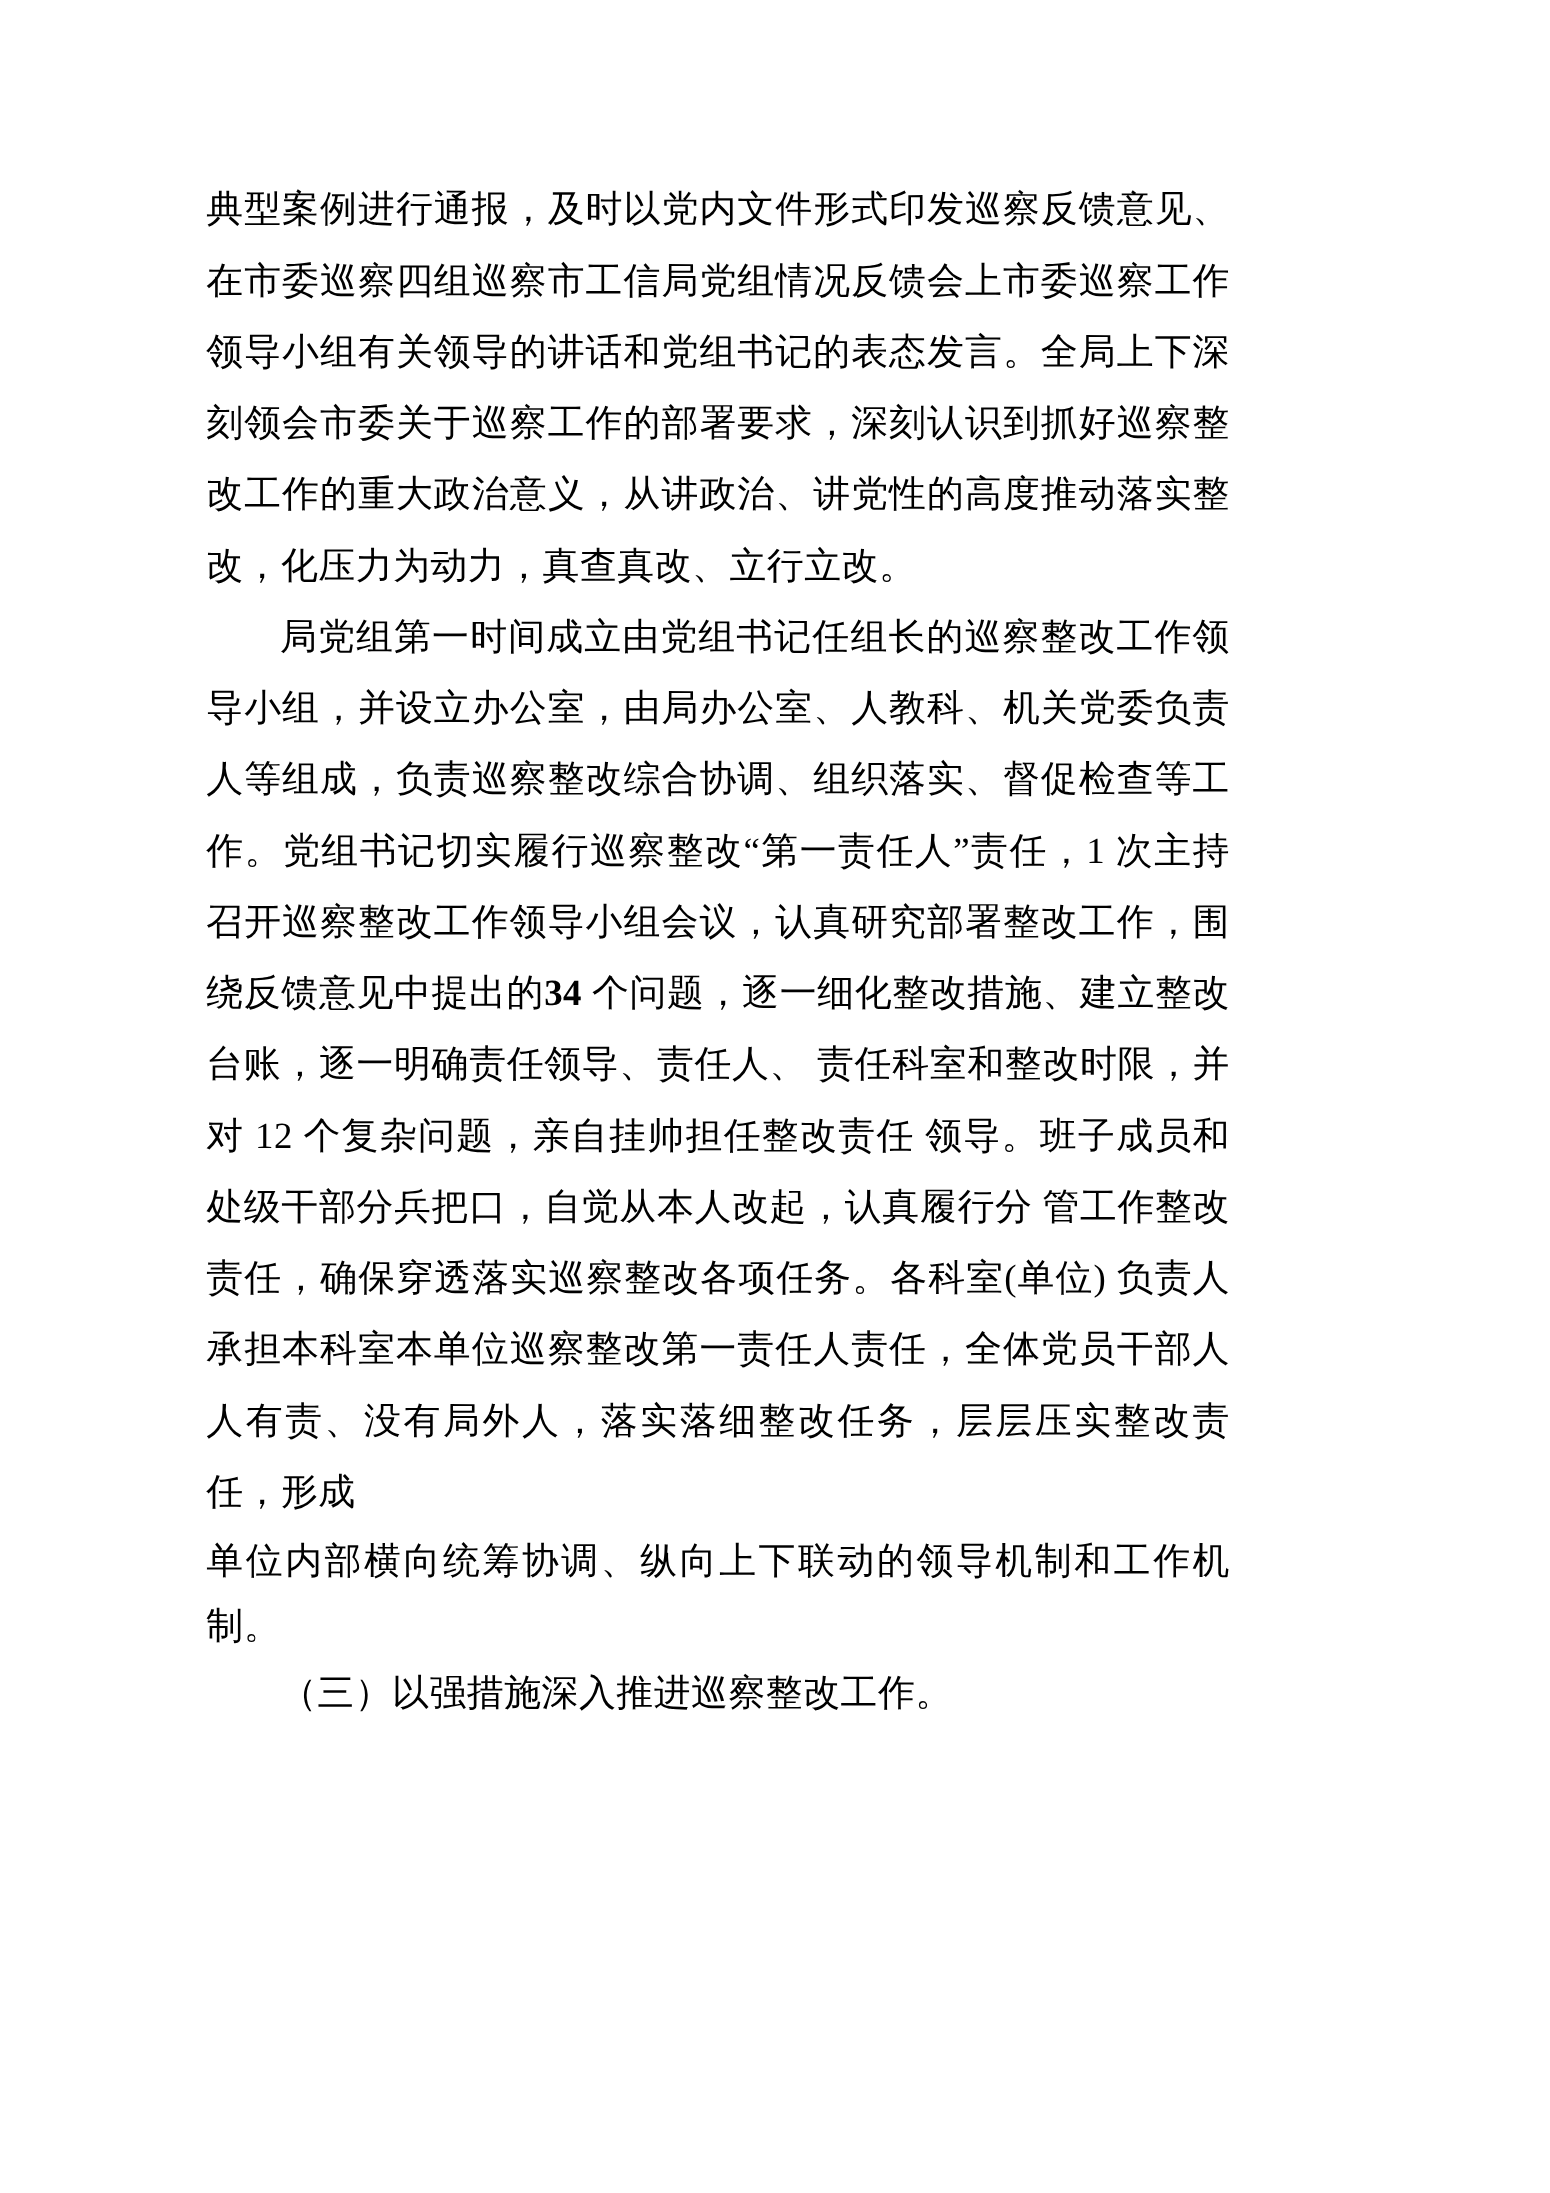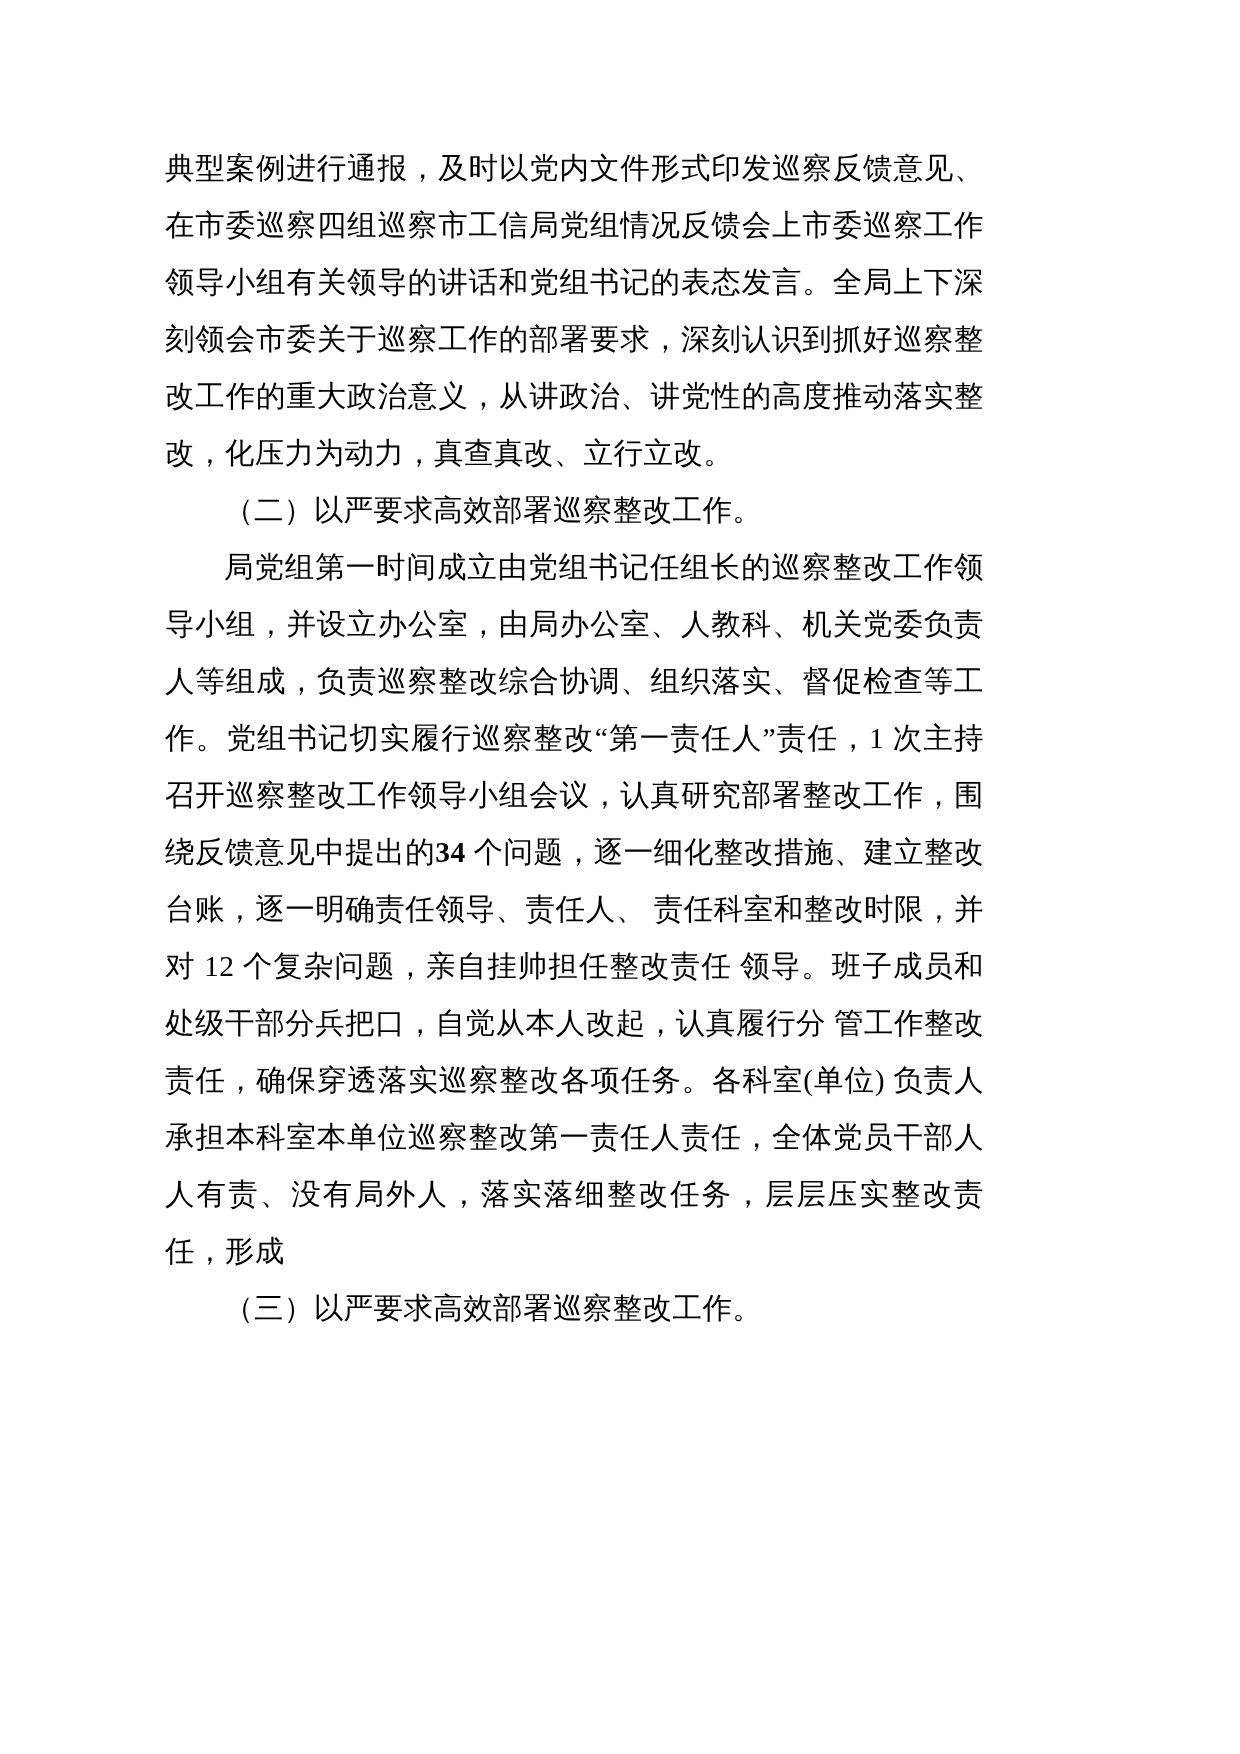--- a/index.html
+++ b/index.html
@@ -46,24 +46,24 @@
   }
 </style>
 </head>
 <body>
 
 <div class="page">
   <div class="doc-body">
 
     <p class="para-noindent">典型案例进行通报，及时以党内文件形式印发巡察反馈意见、在市委巡察四组巡察市工信局党组情况反馈会上市委巡察工作领导小组有关领导的讲话和党组书记的表态发言。全局上下深刻领会市委关于巡察工作的部署要求，深刻认识到抓好巡察整改工作的重大政治意义，从讲政治、讲党性的高度推动落实整改，化压力为动力，真查真改、立行立改。</p>
 
-    <p class="para-indent">（二）以严要求高效部署巡察整改工作。</p>
 
     <p class="para-indent">
       <span>局党组第一时间成立由党组书记任组长的巡察整改工作领导小组，并设立办公室，由局办公室、人教科、机关党委负责人等组成，负责巡察整改综合协调、组织落实、督促检查等工作。党组书记切实履行巡察整改“第一责任人”责任，1 次主持召开巡察整改工作领导小组会议，认真研究部署整改工作，围绕反馈意见中提出的</span><b>34</b><span> 个问题，逐一细化整改措施、建立整改台账，逐一明确责任领导、责任人、 责任科室和整改时限，并对 12 个复杂问题，亲自挂帅担任整改责任 领导。班子成员和处级干部分兵把口，自觉从本人改起，认真履行分 管工作整改责任，确保穿透落实巡察整改各项任务。各科室(单位) 负责人承担本科室本单位巡察整改第一责任人责任，全体党员干部人 人有责、没有局外人，落实落细整改任务，层层压实整改责任，形成</span>
     </p>
 
+    <p class="para-noindent tight">单位内部横向统筹协调、纵向上下联动的领导机制和工作机制。</p>
 
-    <p class="para-indent">（三）以严要求高效部署巡察整改工作。</p>
+    <p class="para-indent">（三）以强措施深入推进巡察整改工作。</p>
 
 
   </div>
 </div>
 
 </body></html>

